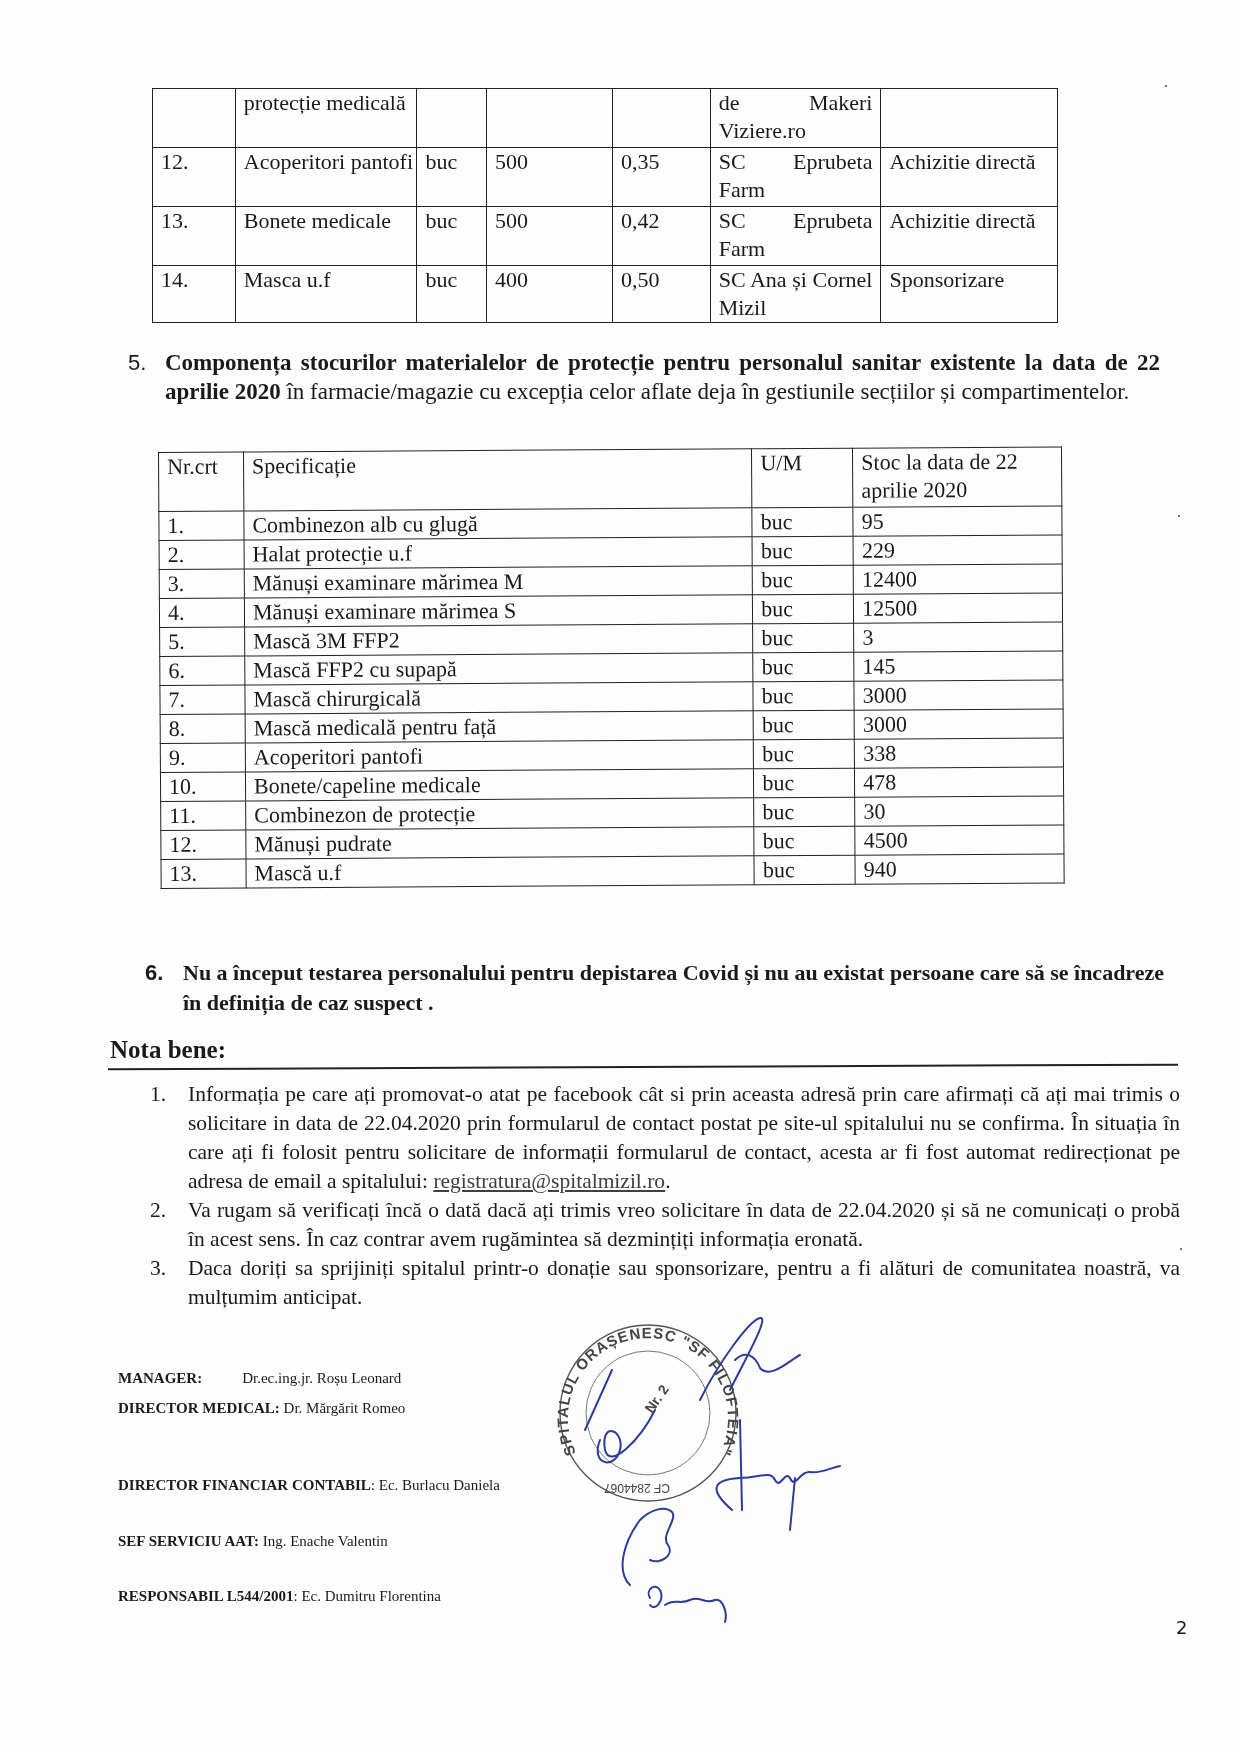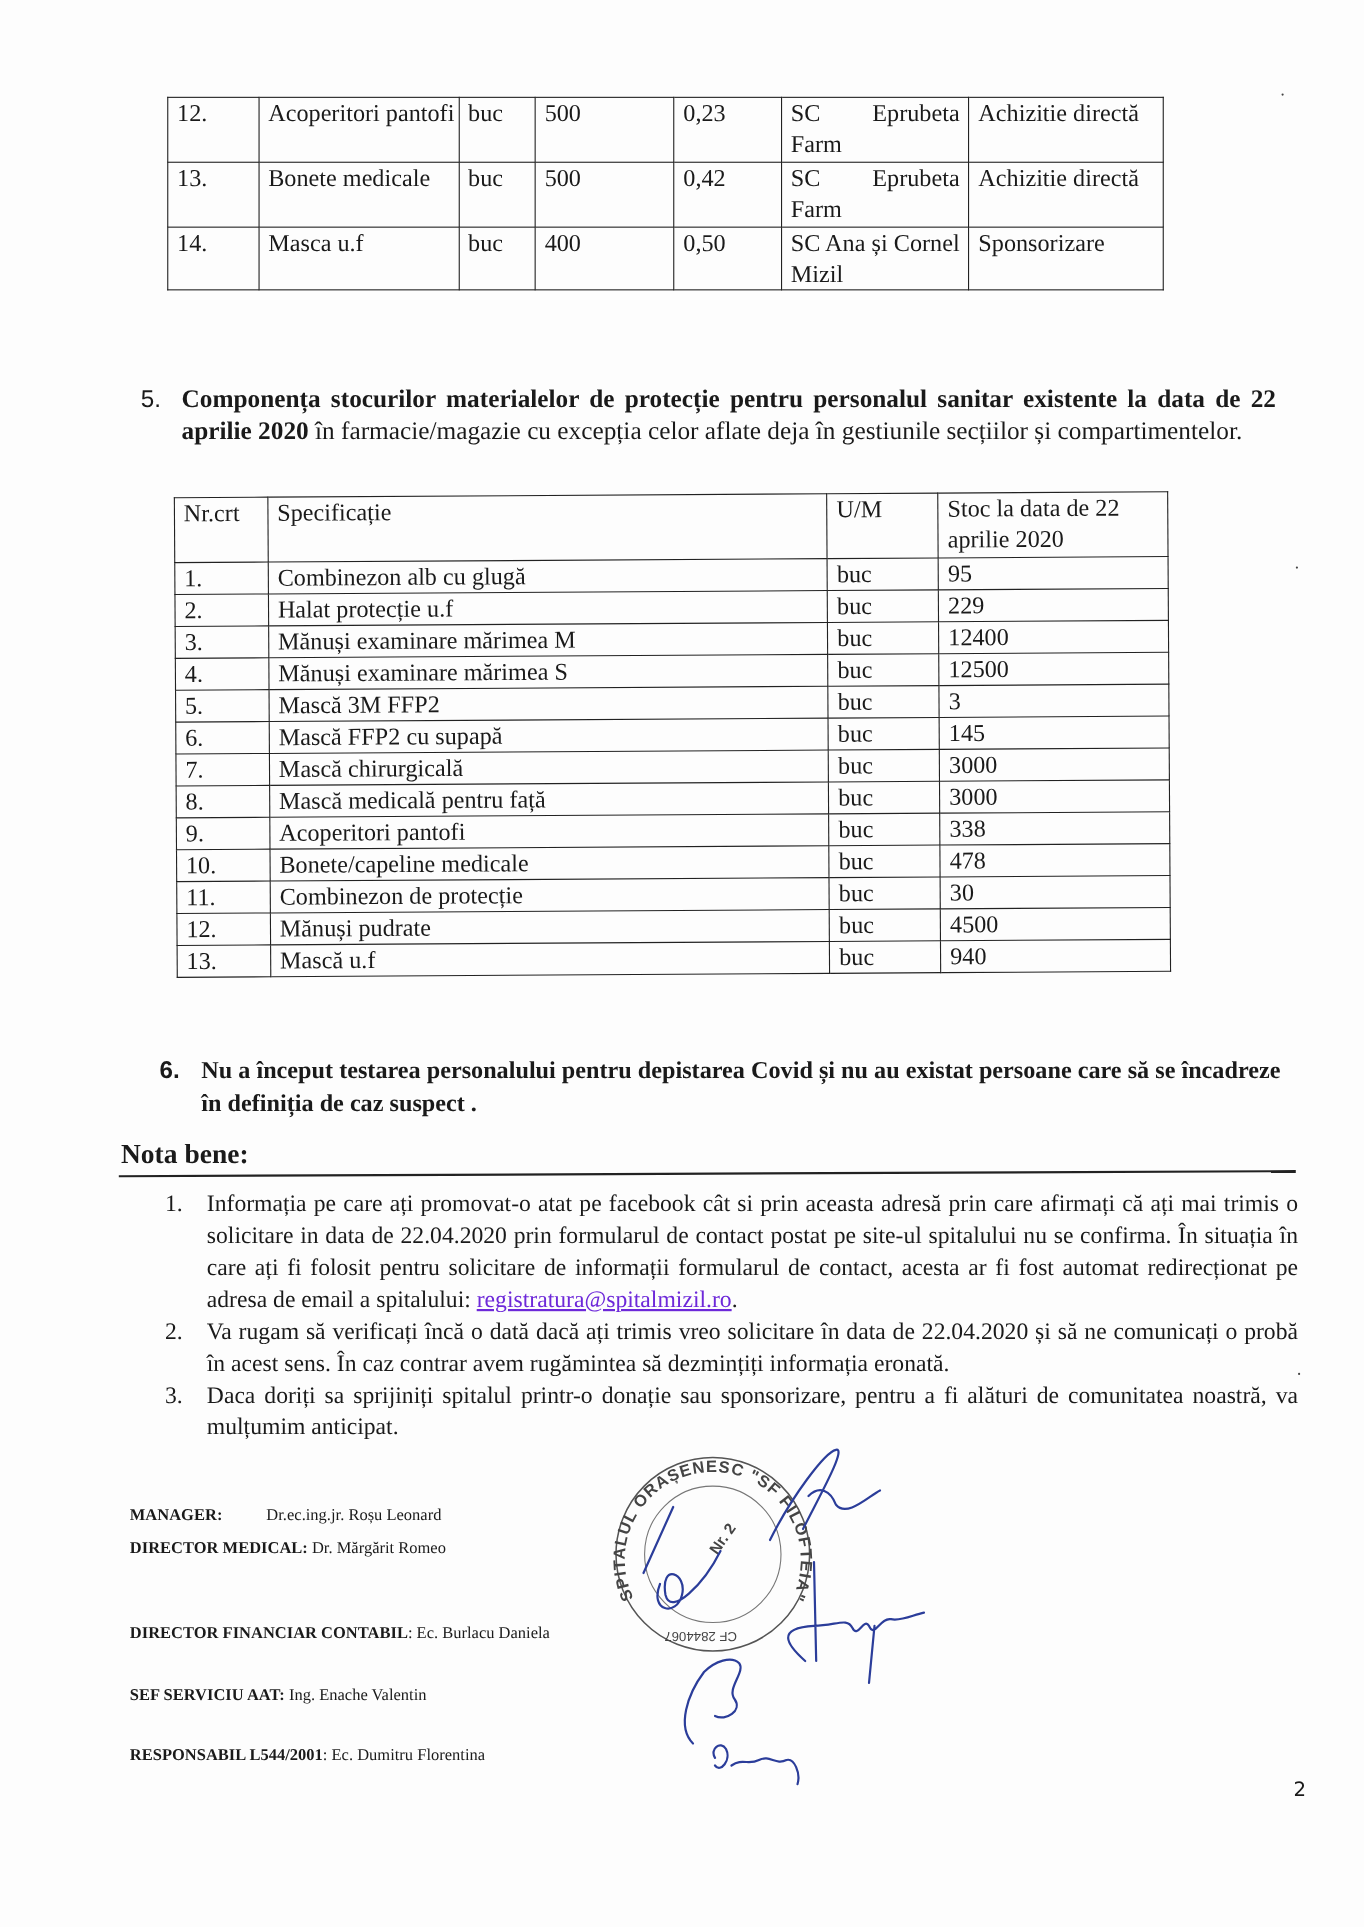--- a/index.html
+++ b/index.html
@@ -35,39 +35,48 @@
     .sec5 .num { position: absolute; left: 0; top: 0; font-family: "Liberation Sans", sans-serif; font-size: 22px; }
     .sec5 .txt { margin-left: 37px; text-align: justify; }
     .sec6 { left: 145px; top: 958px; width: 1030px; font-size: 22px; line-height: 30px; font-weight: bold; }
     .sec6 .num { position: absolute; left: 0; top: 0; font-family: "Liberation Sans", sans-serif; }
     .sec6 .txt { margin-left: 38px; font-family: "Liberation Sans Narrow", "Liberation Serif", serif; }
     .nota { left: 110px; top: 1036px; font-size: 25px; font-weight: bold; }
     .nota-line { left: 108px; top: 1066px; width: 1070px; height: 1.6px; background: #222; transform: rotate(-0.25deg); }
     .notes { left: 150px; top: 1080px; width: 1030px; font-size: 21.5px; line-height: 29px; }
     .notes li { list-style: none; position: relative; padding-left: 38px; text-align: justify; }
     .notes li .n { position: absolute; left: 0; top: 0; }
-    .email { color: #6d28d9; text-decoration: underline; }
+    .email { color: #404040; text-decoration: underline; }
     .sig { font-size: 15px; left: 118px; }
     .sig b { font-weight: bold; }
     .pageno { left: 1176px; top: 1617px; font-family: "DejaVu Sans", sans-serif; font-size: 18px; }
     .stamp { left: 548px; top: 1318px; }
     .ink { left: 0; top: 0; }
     .dot { width: 2px; height: 2px; background:#444; border-radius: 50%; }
   </style>
 </head>
 <body>
 
 <table id="t1">
   <tbody id="t1-body">
+      <tr class="r0">
+        <td class="c-nr"></td>
+        <td class="c-den">protecție medicală</td>
+        <td class="c-um"></td>
+        <td class="c-q"></td>
+        <td class="c-p"></td>
+        <td class="c-sup">de Makeri Viziere.ro</td>
+        <td class="c-mod"></td>
+      </tr>
       <tr class="r1">
         <td class="c-nr">12.</td>
         <td class="c-den">Acoperitori pantofi</td>
         <td class="c-um">buc</td>
         <td class="c-q">500</td>
-        <td class="c-p">0,23</td>
+        <td class="c-p">0,35</td>
         <td class="c-sup">SC Eprubeta Farm</td>
         <td class="c-mod">Achizitie directă</td>
       </tr>
       <tr class="r2">
         <td class="c-nr">13.</td>
         <td class="c-den">Bonete medicale</td>
         <td class="c-um">buc</td>
         <td class="c-q">500</td>
         <td class="c-p">0,42</td>
         <td class="c-sup">SC Eprubeta Farm</td>

